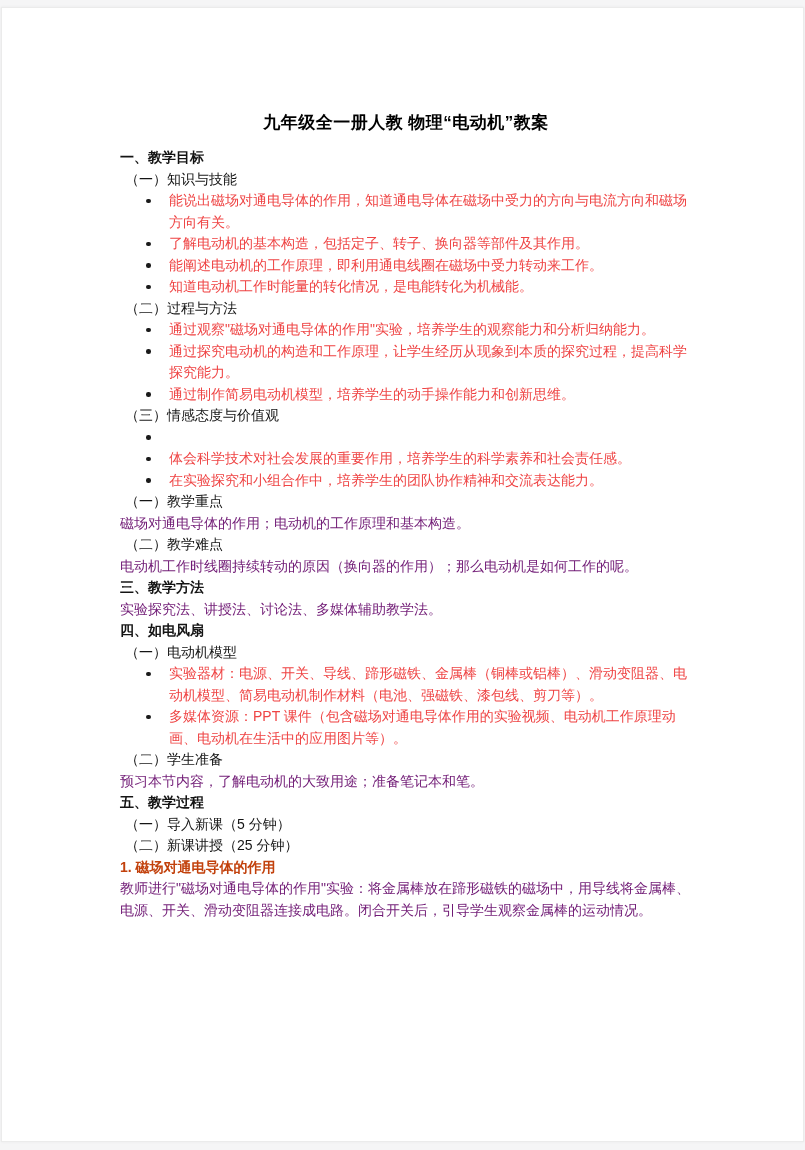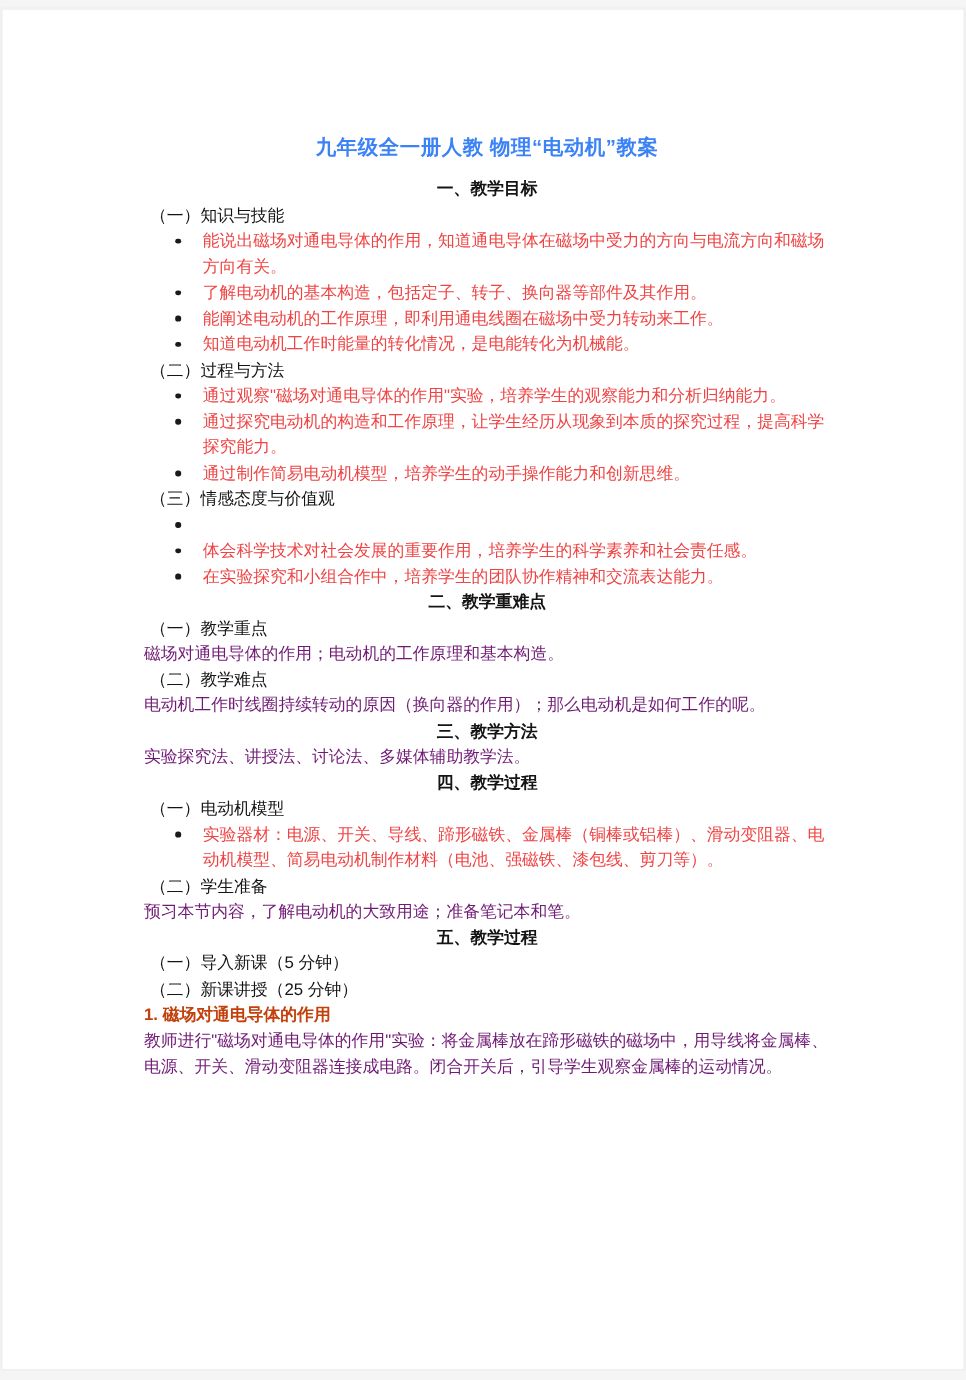--- a/index.html
+++ b/index.html
@@ -24,27 +24,27 @@
     top:103px;
     width:572px;
     color:#222222;
     font-size:14px;
     line-height:21.5px;
   }
   .doc-title{
     text-align:center;
     font-size:17px;
     font-weight:700;
-    color:#3b82f6;
+    color:#000000;
     line-height:24px;
     margin-bottom:12px;
     letter-spacing:0.5px;
   }
   .blk{min-height:21.5px;}
-  .blk.h1{font-weight:700;color:#141414;text-align:center;}
+  .blk.h1{font-weight:700;color:#141414;}
   .blk.h2{font-weight:400;color:#141414;padding-left:5px;}
   .blk.h3{font-weight:700;color:#c2410c;}
   .blk.p{color:#701a75;}
   .blk.bullet{
     position:relative;
     padding-left:49px;
     color:#ef4444;
   }
   .blk.bullet .dot{
     position:absolute;
@@ -69,30 +69,30 @@
         <div class="blk bullet"><span class="dot"></span><span>能阐述电动机的工作原理，即利用通电线圈在磁场中受力转动来工作。</span></div>
         <div class="blk bullet"><span class="dot"></span><span>知道电动机工作时能量的转化情况，是电能转化为机械能。</span></div>
         <div class="blk h2">（二）过程与方法</div>
         <div class="blk bullet"><span class="dot"></span><span>通过观察"磁场对通电导体的作用"实验，培养学生的观察能力和分析归纳能力。</span></div>
         <div class="blk bullet"><span class="dot"></span><span>通过探究电动机的构造和工作原理，让学生经历从现象到本质的探究过程，提高科学探究能力。</span></div>
         <div class="blk bullet"><span class="dot"></span><span>通过制作简易电动机模型，培养学生的动手操作能力和创新思维。</span></div>
         <div class="blk h2">（三）情感态度与价值观</div>
         <div class="blk bullet"><span class="dot"></span></div>
         <div class="blk bullet"><span class="dot"></span><span>体会科学技术对社会发展的重要作用，培养学生的科学素养和社会责任感。</span></div>
         <div class="blk bullet"><span class="dot"></span><span>在实验探究和小组合作中，培养学生的团队协作精神和交流表达能力。</span></div>
-        <div class="blk h1">二、教学重难点</div>
         <div class="blk h2">（一）教学重点</div>
         <div class="blk p">磁场对通电导体的作用；电动机的工作原理和基本构造。</div>
         <div class="blk h2">（二）教学难点</div>
         <div class="blk p">电动机工作时线圈持续转动的原因（换向器的作用）；那么电动机是如何工作的呢。</div>
         <div class="blk h1">三、教学方法</div>
         <div class="blk p">实验探究法、讲授法、讨论法、多媒体辅助教学法。</div>
-        <div class="blk h1">四、教学过程</div>
+        <div class="blk h1">四、如电风扇</div>
         <div class="blk h2">（一）电动机模型</div>
         <div class="blk bullet"><span class="dot"></span><span>实验器材：电源、开关、导线、蹄形磁铁、金属棒（铜棒或铝棒）、滑动变阻器、电动机模型、简易电动机制作材料（电池、强磁铁、漆包线、剪刀等）。</span></div>
+        <div class="blk bullet"><span class="dot"></span><span>多媒体资源：PPT 课件（包含磁场对通电导体作用的实验视频、电动机工作原理动画、电动机在生活中的应用图片等）。</span></div>
         <div class="blk h2">（二）学生准备</div>
         <div class="blk p">预习本节内容，了解电动机的大致用途；准备笔记本和笔。</div>
         <div class="blk h1">五、教学过程</div>
         <div class="blk h2">（一）导入新课（5 分钟）</div>
         <div class="blk h2">（二）新课讲授（25 分钟）</div>
         <div class="blk h3">1. 磁场对通电导体的作用</div>
         <div class="blk p">教师进行"磁场对通电导体的作用"实验：将金属棒放在蹄形磁铁的磁场中，用导线将金属棒、电源、开关、滑动变阻器连接成电路。闭合开关后，引导学生观察金属棒的运动情况。</div>
       </div>
   </div>
 </div>

